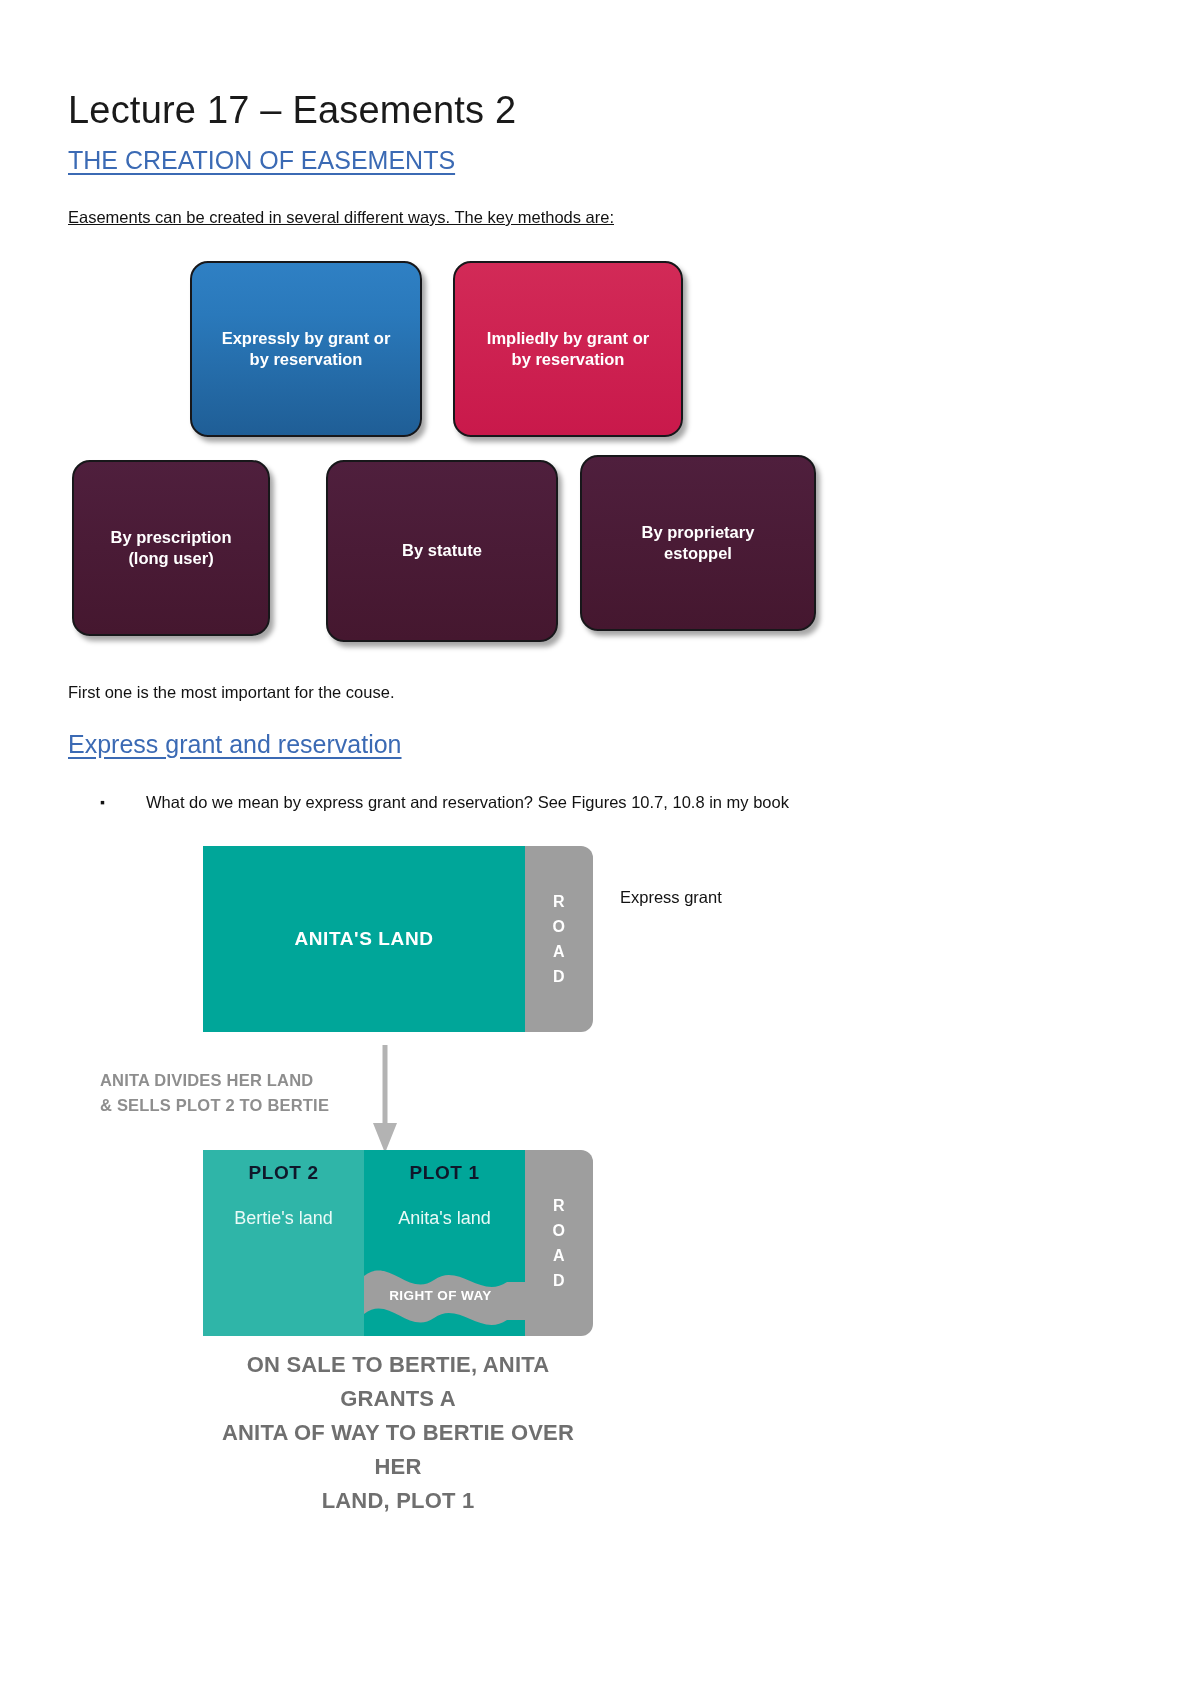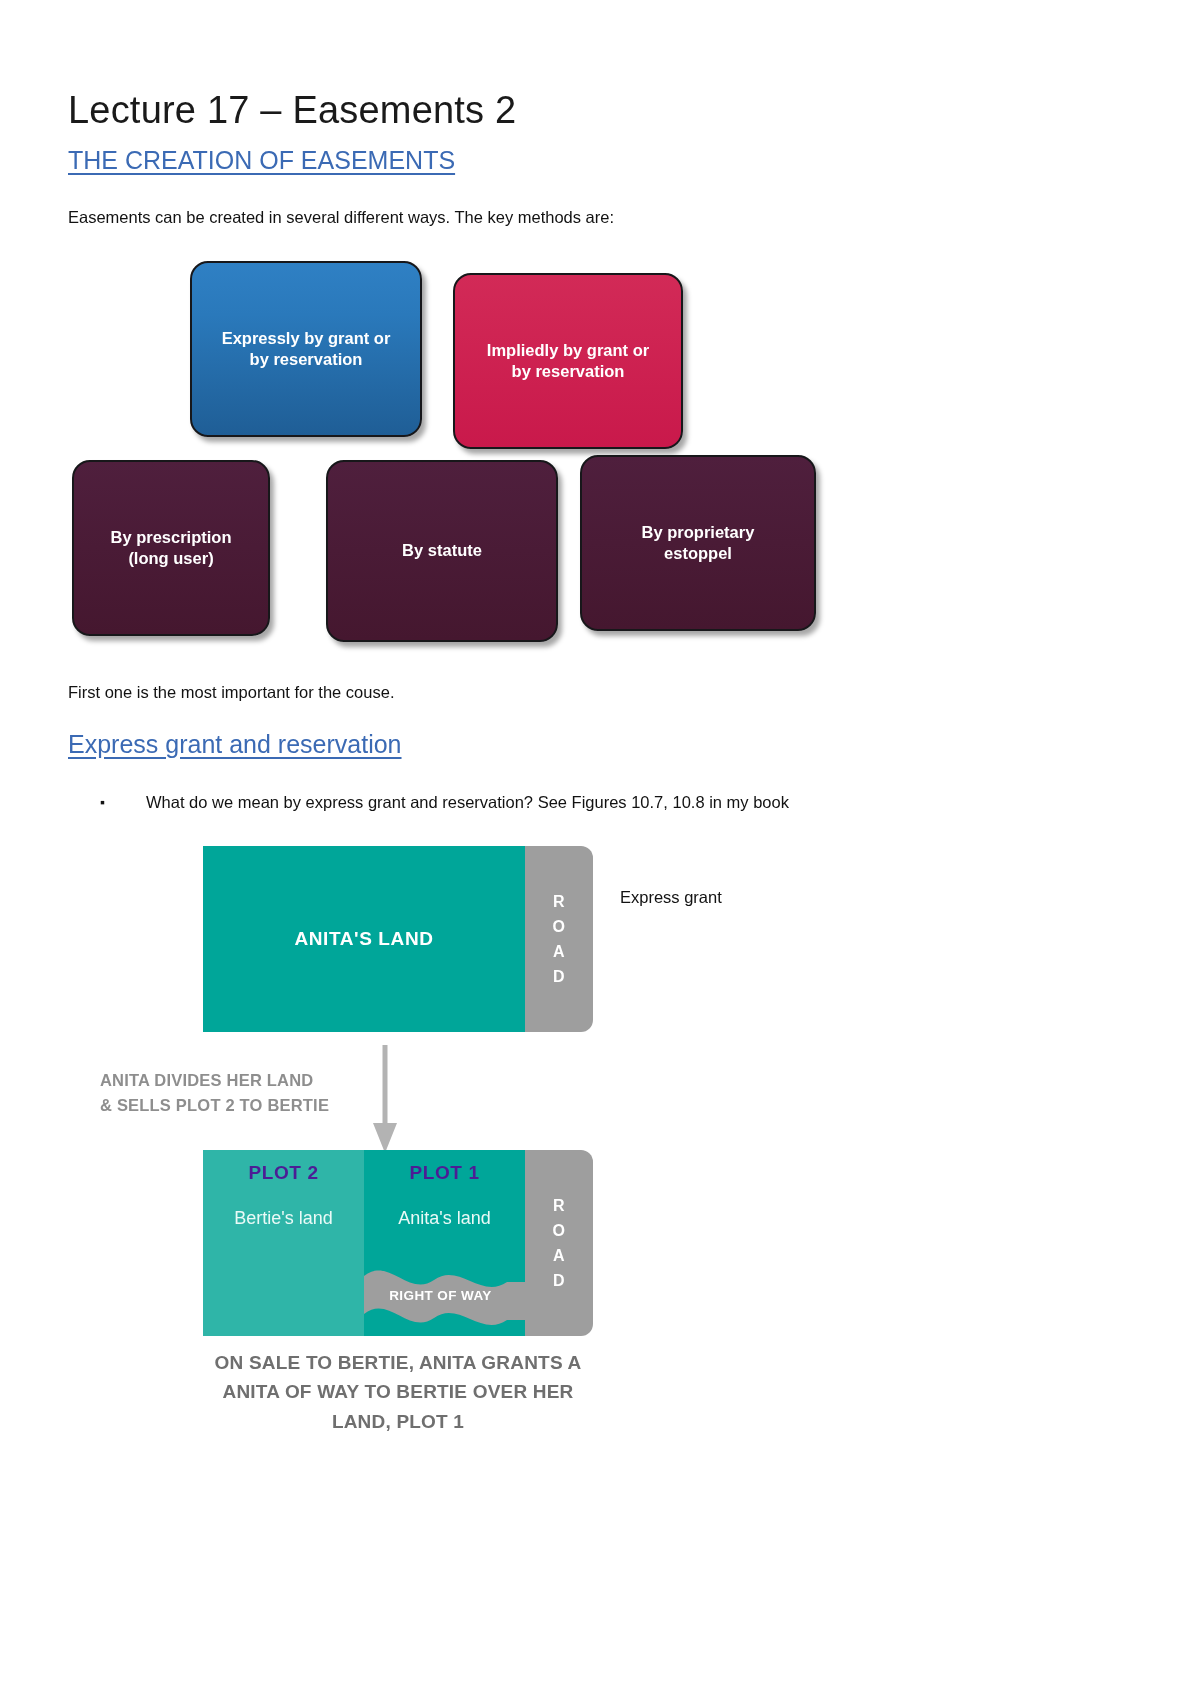--- a/index.html
+++ b/index.html
@@ -49,21 +49,21 @@
   .h2-express  { top: 730px; }
 
   .body-text {
     position: absolute;
     left: 68px;
     font-size: 16.5px;
     font-weight: 400;
     color: #121212;
     white-space: nowrap;
   }
-  .intro-line { top: 208px; }
+  .intro-line { top: 208px; text-decoration: underline; }
   .firstone-line { top: 683px; }
 
   .bullet-row {
     position: absolute;
     left: 100px;
     top: 792px;
     display: flex;
     align-items: flex-start;
     gap: 0;
   }
@@ -105,21 +105,21 @@
     line-height: 1.28;
     box-sizing: border-box;
     padding: 12px 14px;
   }
   .sa-box span { display: block; }
   .sa-blue {
     left: 122px; top: 6px; width: 232px; height: 176px;
     background: linear-gradient(180deg, #2f80c4 0%, #2a79bb 30%, #1f5e96 100%);
   }
   .sa-pink {
-    left: 385px; top: 18px; width: 230px; height: 176px;
+    left: 385px; top: 6px; width: 230px; height: 176px;
     background: linear-gradient(180deg, #d6² 0%, #cc2150 100%);
     background: linear-gradient(180deg, #d22a57 0%, #c9194b 100%);
   }
   .sa-plum1 {
     left: 4px; top: 205px; width: 198px; height: 176px;
     background: linear-gradient(180deg, #4f1f3d 0%, #45172f 100%);
   }
   .sa-plum2 {
     left: 258px; top: 205px; width: 232px; height: 182px;
     background: linear-gradient(180deg, #4f1f3d 0%, #45172f 100%);
@@ -219,41 +219,41 @@
     width: 161px;
     display: flex;
     flex-direction: column;
     align-items: center;
     padding-top: 12px;
     box-sizing: border-box;
   }
   .plot2 { background: #2fb5a8; }
   .plot1 { background: #00a699; }
   .plot-title {
-    color: #4c1d95;
+    color: #0f172a;
     font-weight: bold;
     font-size: 19px;
     letter-spacing: 0.6px;
   }
   .plot-sub {
     margin-top: 24px;
     color: #eafaf7;
     font-size: 18px;
     font-weight: 400;
   }
   .row2-road { width: 68px; }
   .row2-road .road-letters { gap: 7px; }
 
   .row-caption {
     position: absolute;
     left: 203px;
     top: 508px;
     width: 390px;
     text-align: center;
-    font-size: 19px;
+    font-size: 22px;
     font-weight: bold;
     color: #6f6f6f;
     line-height: 1.55;
     letter-spacing: 0.2px;
   }
 
   .row-caption-line { display: block; }
 
   .rightofway-svg {
     position: absolute;

